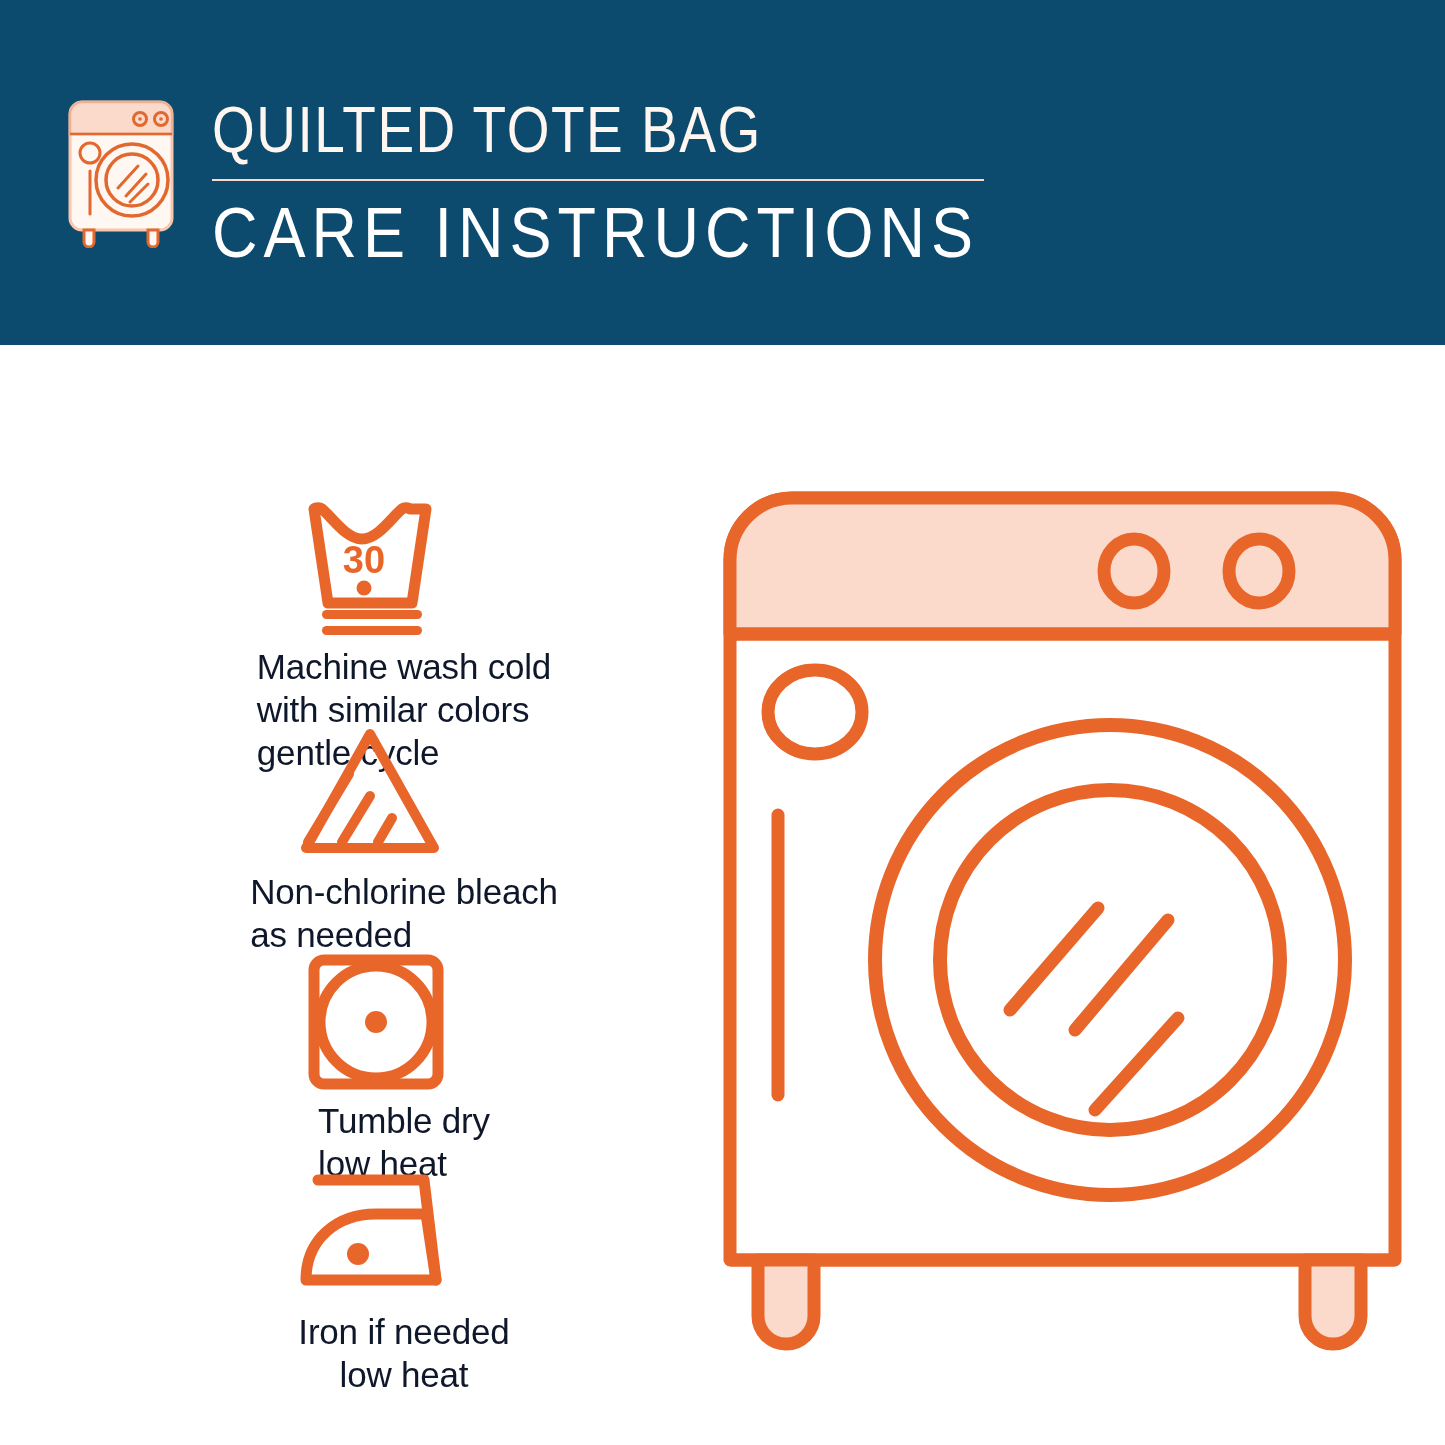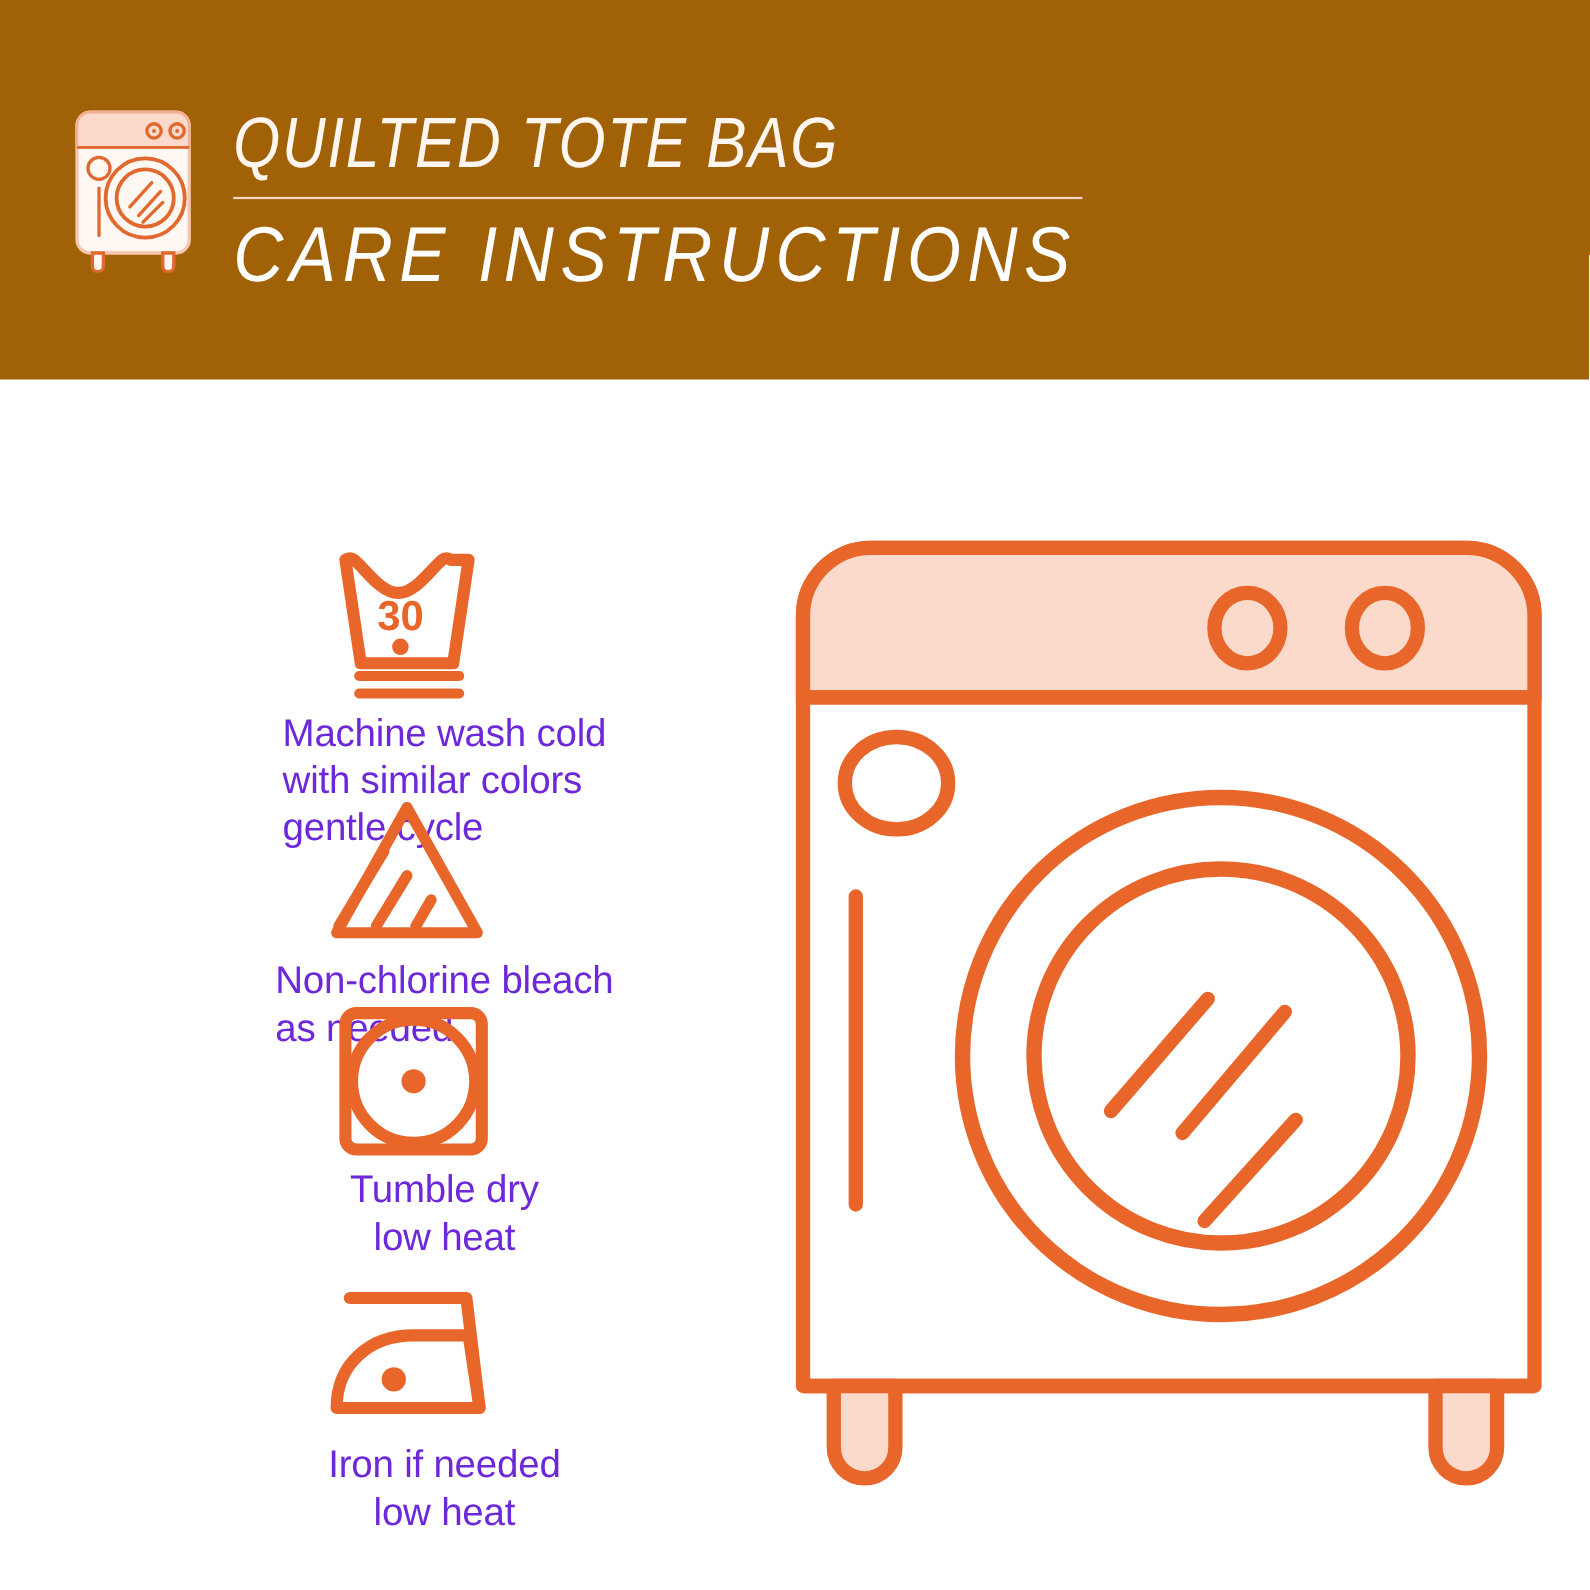--- a/index.html
+++ b/index.html
@@ -18,22 +18,21 @@
     overflow: hidden;
   }
 
   
   .header-band {
     position: absolute;
     left: 0;
     top: 0;
     width: 1445px;
     height: 345px;
-    background: #a16207;
-    font-style: italic;
+    background: #0c4a6e;
   }
   .header-inner {
     position: absolute;
     left: 62px;
     top: 92px;
     width: 960px;
     height: 175px;
     display: flex;
     flex-direction: row;
     align-items: flex-start;
@@ -90,34 +89,34 @@
   .care-row {
     position: absolute;
     left: 72px;
     width: 600px;
     display: flex;
     flex-direction: column;
     align-items: center;
   }
   .care-row.r0 { top: 145px; }
   .care-row.r1 { top: 370px; }
-  .care-row.r2 { top: 560px; text-align: center; }
+  .care-row.r2 { top: 599px; }
   .care-row.r3 { top: 810px; text-align: center; }
 
   .care-icon {
     width: 160px;
     height: 155px;
     flex: 0 0 auto;
     display: flex;
     align-items: center;
     justify-content: center;
   }
   .care-label {
     margin-left: 64px;
-    color: #6d28d9;
+    color: #0f172a;
     font-size: 35px;
     line-height: 43px;
     font-weight: 400;
     letter-spacing: -0.2px;
     white-space: pre-line;
   }
 
   
   .machine-art {
     position: absolute;

